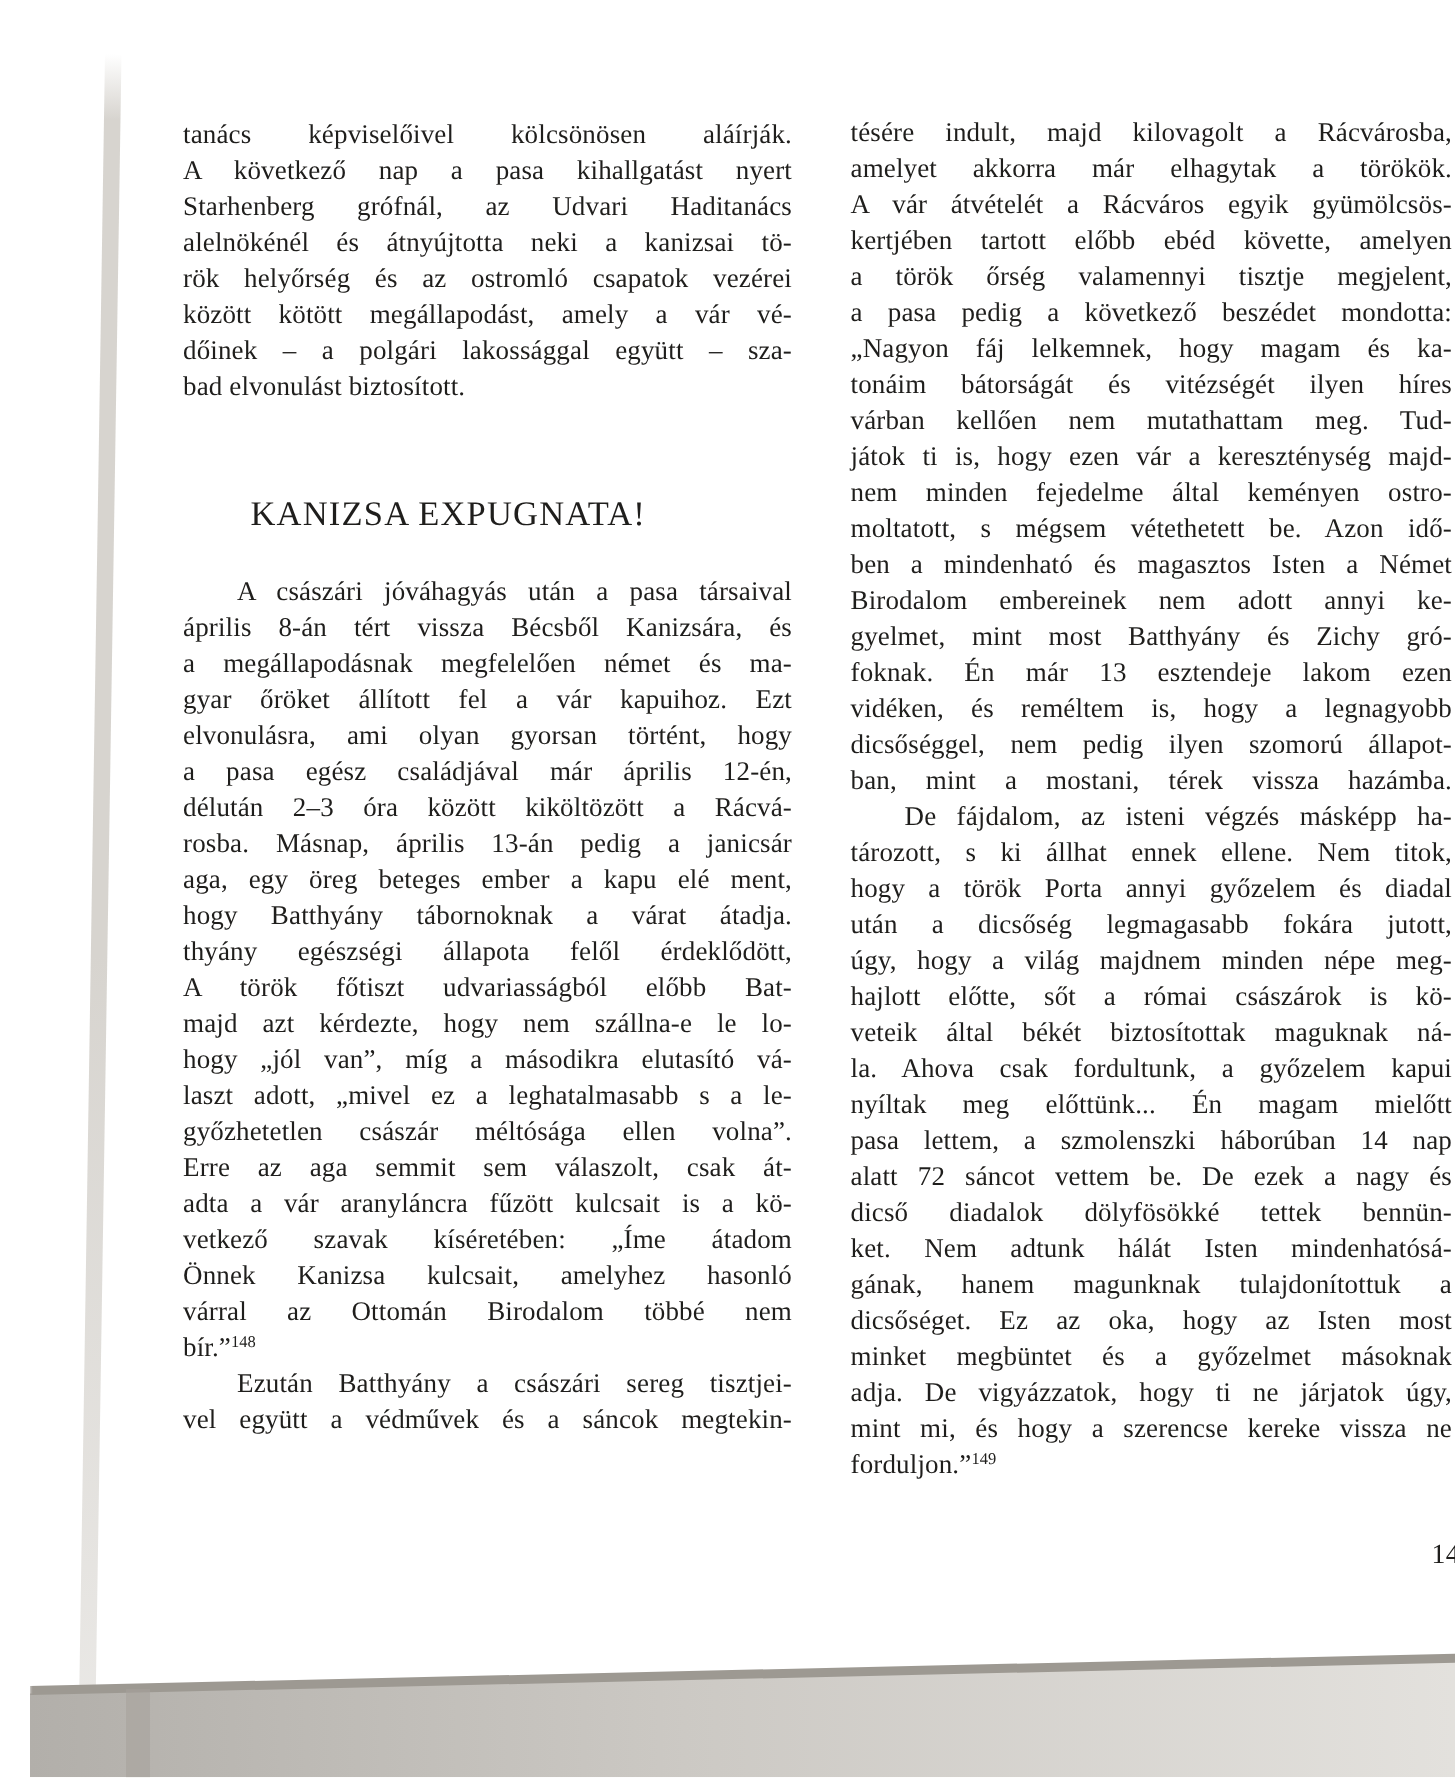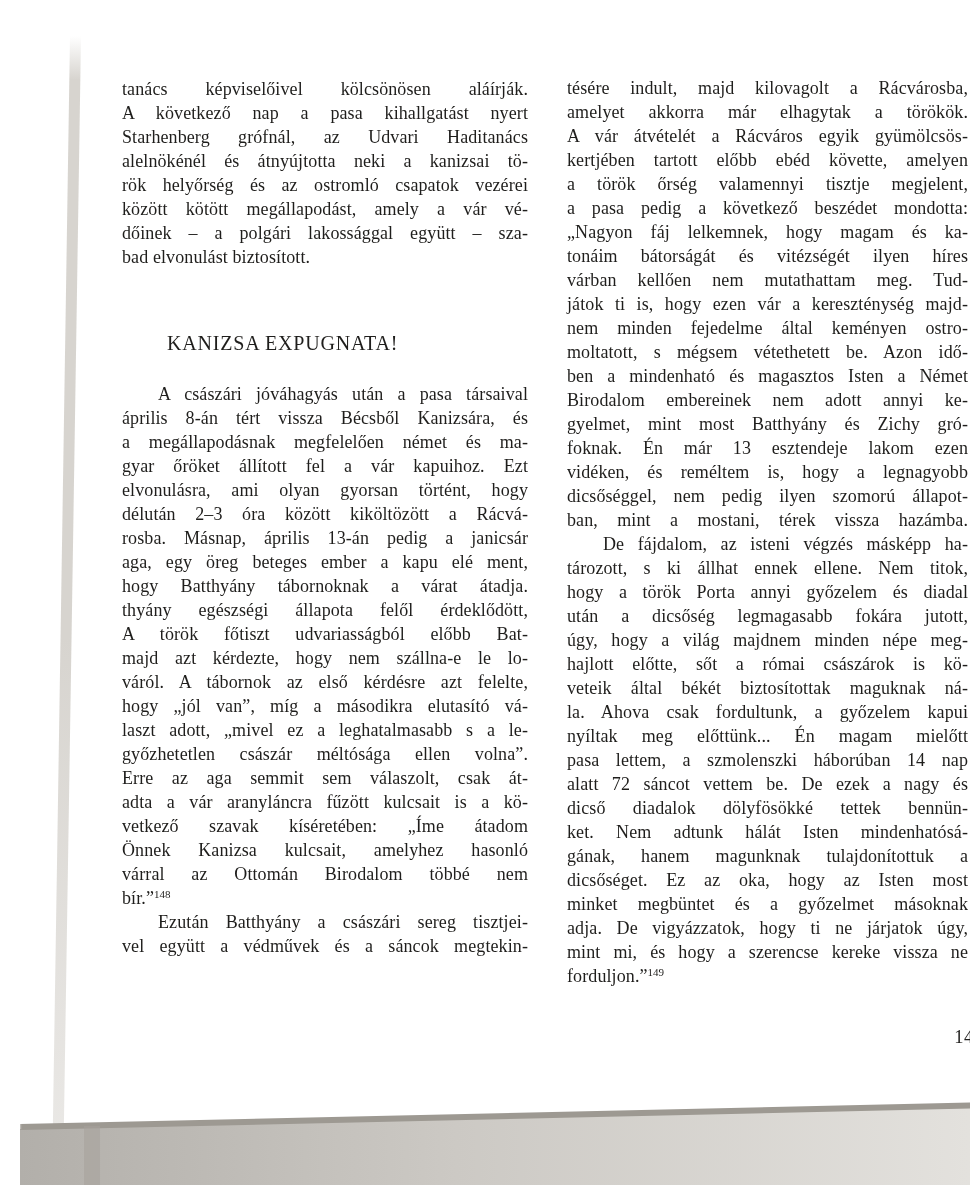--- a/index.html
+++ b/index.html
@@ -69,21 +69,21 @@
     text-align-last:justify;
     white-space:normal;
     height:24px;
     overflow:visible;
   }
   .ln.ind{padding-left:36px;}
   .ln.last{text-align-last:left;-moz-text-align-last:left;}
   .ln.h{
     text-align:left;text-align-last:left;-moz-text-align-last:left;
     padding-left:45px;
-    font-size:20px;
+    font-size:23px;
     letter-spacing:0.8px;
   }
   sup{font-size:11px;line-height:0;vertical-align:6px;letter-spacing:0;}
   .sp{width:100%;}
   #page-number{
     position:absolute;
     right:7px;top:1027px;
     font-size:18.5px;
     letter-spacing:0.3px;
   }
@@ -105,28 +105,28 @@
       <div class="ln ">dőinek – a polgári lakossággal együtt – sza-</div>
       <div class="ln last">bad elvonulást biztosított.</div>
       <div class="sp" style="height: 62px;"></div>
       <div class="ln h">KANIZSA EXPUGNATA!</div>
       <div class="sp" style="height: 27px;"></div>
       <div class="ln ind">A császári jóváhagyás után a pasa társaival</div>
       <div class="ln ">április 8-án tért vissza Bécsből Kanizsára, és</div>
       <div class="ln ">a megállapodásnak megfelelően német és ma-</div>
       <div class="ln ">gyar őröket állított fel a vár kapuihoz. Ezt</div>
       <div class="ln ">elvonulásra, ami olyan gyorsan történt, hogy</div>
+      <div class="ln ">a pasa egész családjával már április 12-én,</div>
       <div class="ln ">délután 2–3 óra között kiköltözött a Rácvá-</div>
       <div class="ln ">rosba. Másnap, április 13-án pedig a janicsár</div>
       <div class="ln ">aga, egy öreg beteges ember a kapu elé ment,</div>
       <div class="ln ">hogy Batthyány tábornoknak a várat átadja.</div>
       <div class="ln ">thyány egészségi állapota felől érdeklődött,</div>
       <div class="ln ">A török főtiszt udvariasságból előbb Bat-</div>
       <div class="ln ">majd azt kérdezte, hogy nem szállna-e le lo-</div>
-      <div class="ln ">váról. A tábornok az első kérdésre azt felelte,</div>
       <div class="ln ">hogy „jól van”, míg a másodikra elutasító vá-</div>
       <div class="ln ">laszt adott, „mivel ez a leghatalmasabb s a le-</div>
       <div class="ln ">győzhetetlen császár méltósága ellen volna”.</div>
       <div class="ln ">Erre az aga semmit sem válaszolt, csak át-</div>
       <div class="ln ">adta a vár aranyláncra fűzött kulcsait is a kö-</div>
       <div class="ln ">vetkező szavak kíséretében: „Íme átadom</div>
       <div class="ln ">Önnek Kanizsa kulcsait, amelyhez hasonló</div>
       <div class="ln ">várral az Ottomán Birodalom többé nem</div>
       <div class="ln last">bír.”<sup>148</sup></div>
       <div class="ln ind">Ezután Batthyány a császári sereg tisztjei-</div>

